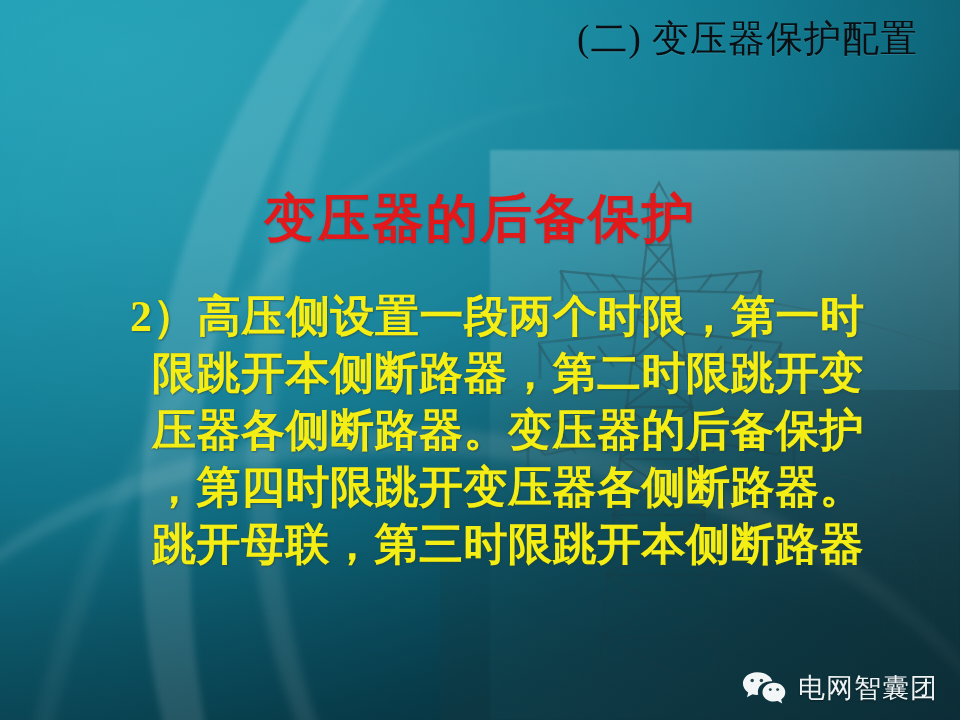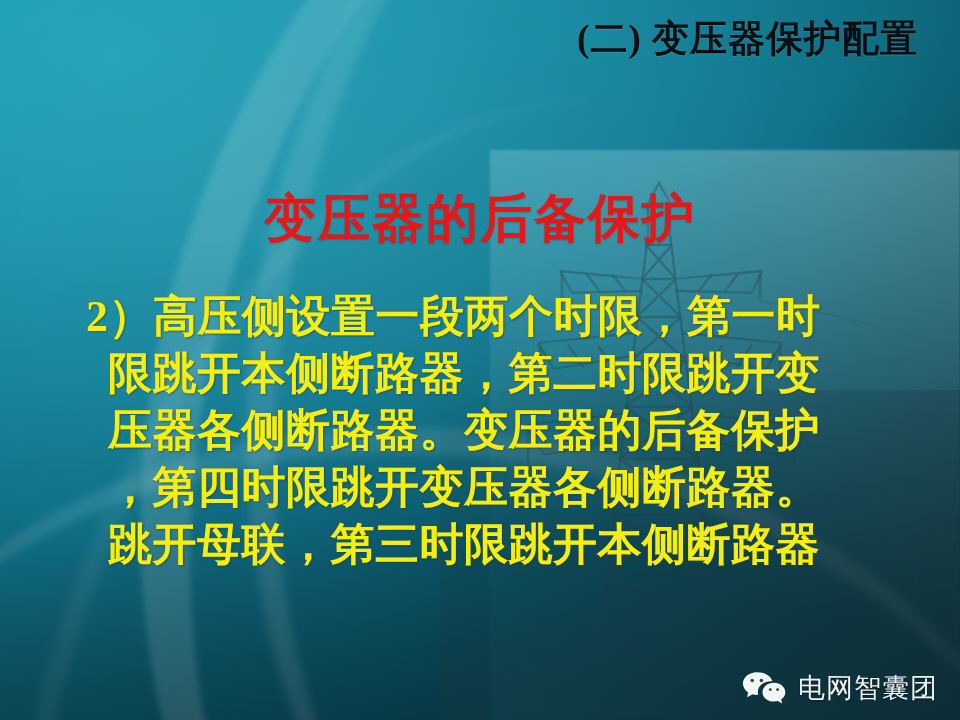--- a/index.html
+++ b/index.html
@@ -104,21 +104,21 @@
     pointer-events: none;
   }
   .tower-wrap svg { display:block; width:100%; height:100%; }
 
   
   .header-title {
     position: absolute;
     right: 42px;
     top: 14px;
     font-size: 37px;
-    font-weight: 700;
+    font-weight: 400;
     color: #0a0f14;
     letter-spacing: 1px;
     font-family: "Liberation Serif", "DejaVu Serif", serif;
     white-space: nowrap;
     text-shadow: 0 1px 0 rgba(255,255,255,0.10);
   }
 
   
   .section-heading {
     position: absolute;
@@ -144,20 +144,21 @@
     font-size: 44px;
     font-weight: 700;
     color: #f4ee14;
     line-height: 57px;
     letter-spacing: 0.5px;
     font-family: "Liberation Serif", "DejaVu Serif", serif;
     text-shadow:
       0 0 1px rgba(120,110,0,0.55),
       1px 1px 2px rgba(25,60,65,0.55);
     white-space: nowrap;
+    margin-left: 44px;
   }
   .body-line.indent { padding-left: 22px; }
 
   
   .watermark {
     position: absolute;
     right: 22px;
     bottom: 14px;
     display: flex;
     align-items: center;

